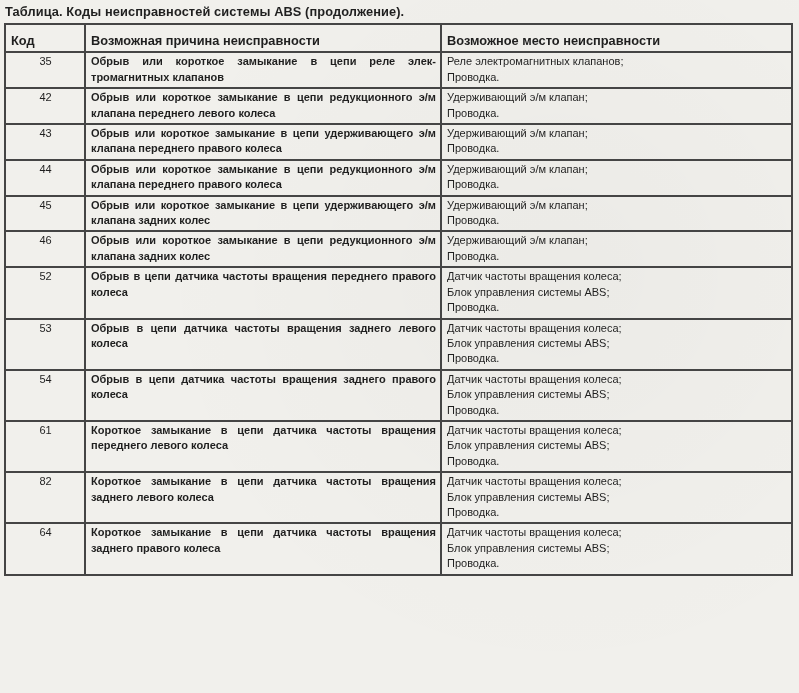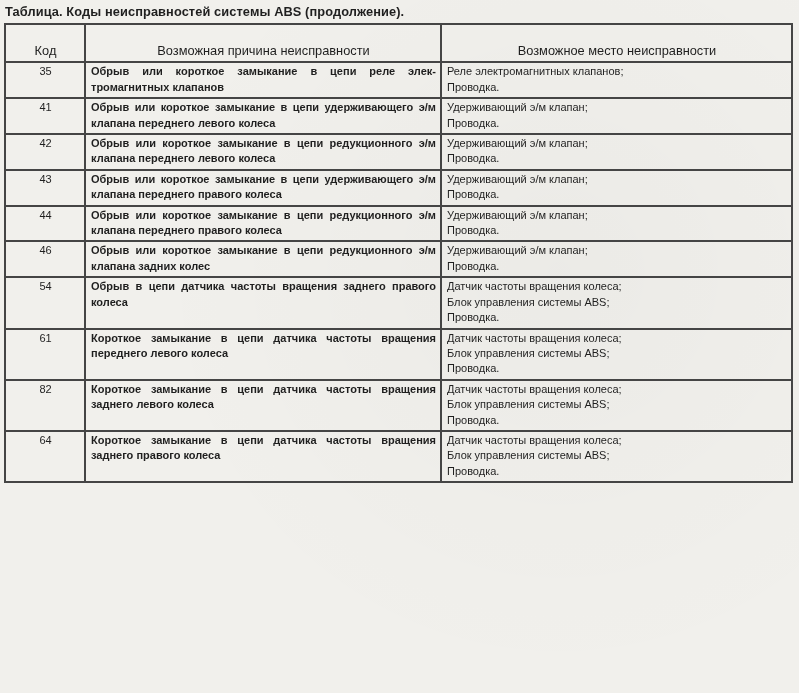--- a/index.html
+++ b/index.html
@@ -39,23 +39,23 @@
   table.abs-table th,
   table.abs-table td {
     border: 2px solid #454545;
     vertical-align: top;
     font-size: 11px;
     line-height: 15.4px;
     padding: 1px 4px 2px 5px;
     box-sizing: border-box;
   }
   table.abs-table th {
-    font-weight: normal;
-    text-align: center;
-    padding-top: 18px;
+    font-weight: bold;
+    text-align: left;
+    padding-top: 8px;
     padding-bottom: 3px;
     font-size: 12.8px;
   }
   td.code-cell {
     text-align: center;
     padding-top: 2px;
   }
   td.cause-cell {
     text-align: justify;
     text-align-last: left;
@@ -91,47 +91,61 @@
       </tr>
     </thead>
     <tbody>
       <tr>
         <td class="code-cell">35</td>
         <td class="cause-cell">Обрыв или короткое замыкание в цепи реле элек­тромагнитных клапанов</td>
         <td class="place-cell">Реле электромагнитных клапанов;
 Проводка.</td>
       </tr>
       <tr>
-        <td class="code-cell">41</td>
-        <td class="cause-cell">Обрыв или короткое замыкание в цепи удерживаю­щего э/м клапана переднего левого колеса</td>
-        <td class="place-cell">Удерживающий э/м клапан;
-Проводка.</td>
-      </tr>
-      <tr>
         <td class="code-cell">42</td>
         <td class="cause-cell">Обрыв или короткое замыкание в цепи редукцион­ного э/м клапана переднего левого колеса</td>
         <td class="place-cell">Удерживающий э/м клапан;
 Проводка.</td>
       </tr>
       <tr>
         <td class="code-cell">43</td>
         <td class="cause-cell">Обрыв или короткое замыкание в цепи удерживаю­щего э/м клапана переднего правого колеса</td>
         <td class="place-cell">Удерживающий э/м клапан;
 Проводка.</td>
       </tr>
       <tr>
         <td class="code-cell">44</td>
         <td class="cause-cell">Обрыв или короткое замыкание в цепи редукцион­ного э/м клапана переднего правого колеса</td>
         <td class="place-cell">Удерживающий э/м клапан;
 Проводка.</td>
       </tr>
       <tr>
+        <td class="code-cell">45</td>
+        <td class="cause-cell">Обрыв или короткое замыкание в цепи удерживаю­щего э/м клапана задних колес</td>
+        <td class="place-cell">Удерживающий э/м клапан;
+Проводка.</td>
+      </tr>
+      <tr>
         <td class="code-cell">46</td>
         <td class="cause-cell">Обрыв или короткое замыкание в цепи редукцион­ного э/м клапана задних колес</td>
         <td class="place-cell">Удерживающий э/м клапан;
+Проводка.</td>
+      </tr>
+      <tr>
+        <td class="code-cell">52</td>
+        <td class="cause-cell">Обрыв в цепи датчика частоты вращения переднего правого колеса</td>
+        <td class="place-cell">Датчик частоты вращения колеса;
+Блок управления системы ABS;
+Проводка.</td>
+      </tr>
+      <tr>
+        <td class="code-cell">53</td>
+        <td class="cause-cell">Обрыв в цепи датчика частоты вращения заднего левого колеса</td>
+        <td class="place-cell">Датчик частоты вращения колеса;
+Блок управления системы ABS;
 Проводка.</td>
       </tr>
       <tr>
         <td class="code-cell">54</td>
         <td class="cause-cell">Обрыв в цепи датчика частоты вращения заднего правого колеса</td>
         <td class="place-cell">Датчик частоты вращения колеса;
 Блок управления системы ABS;
 Проводка.</td>
       </tr>
       <tr>

